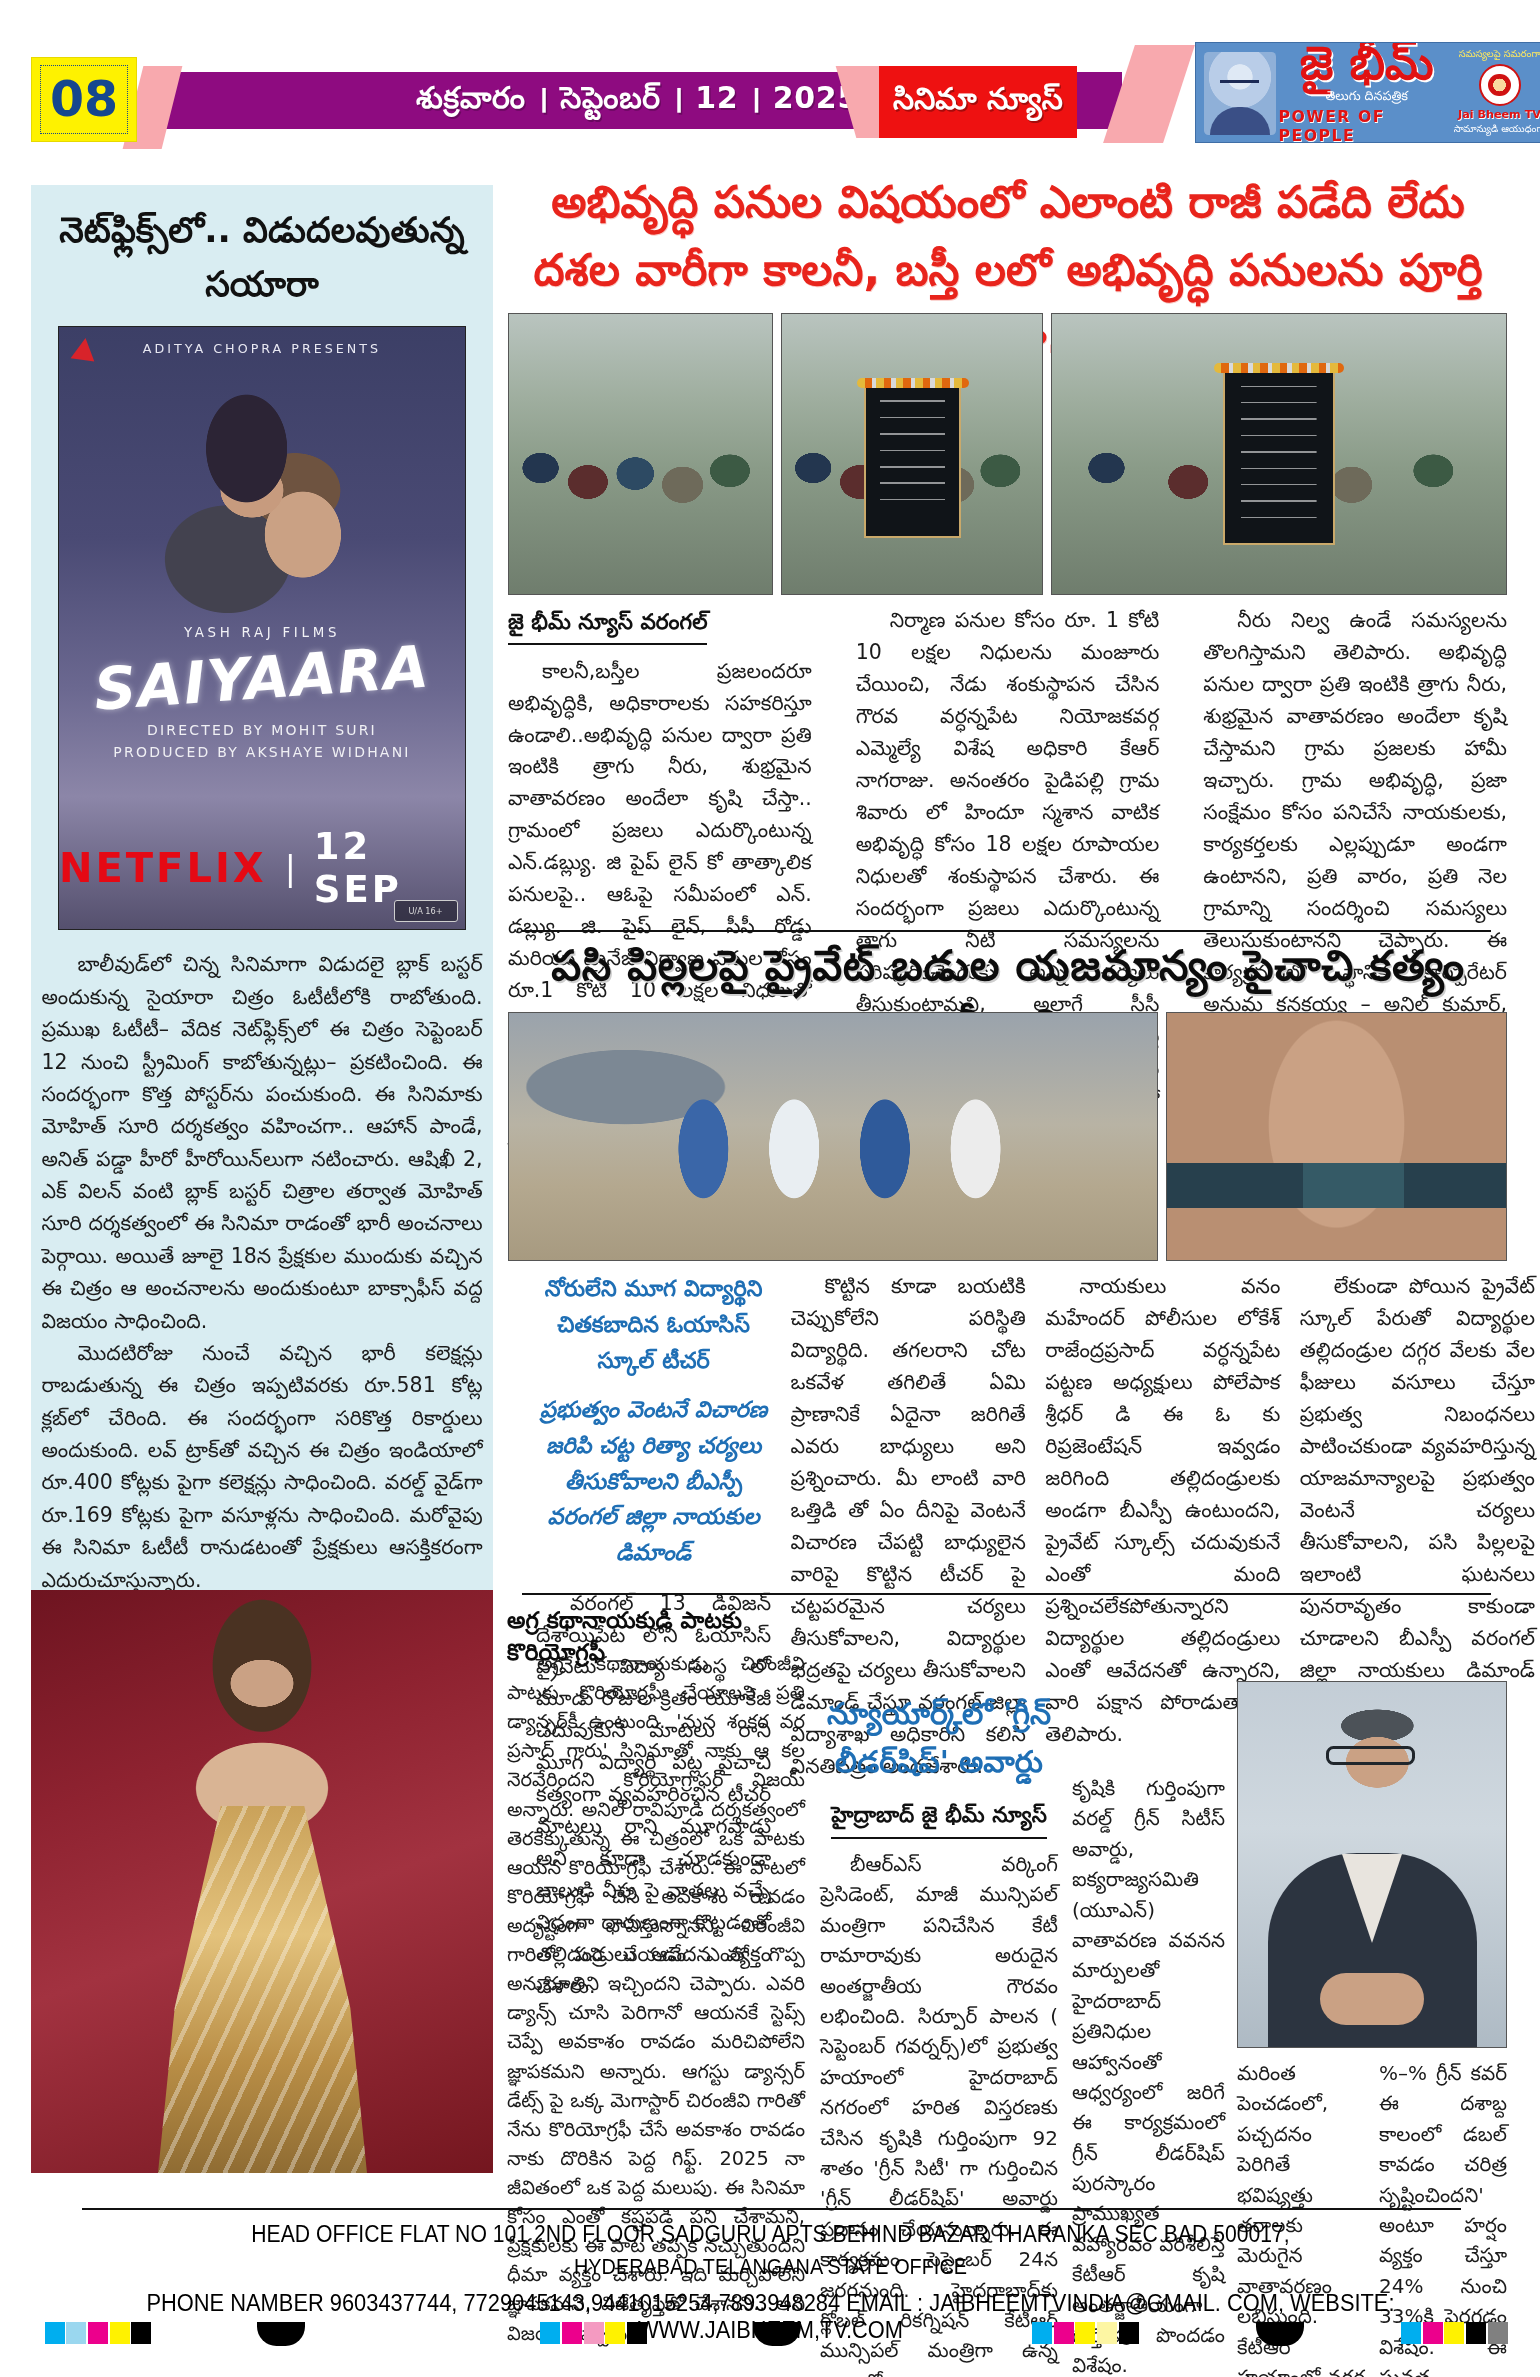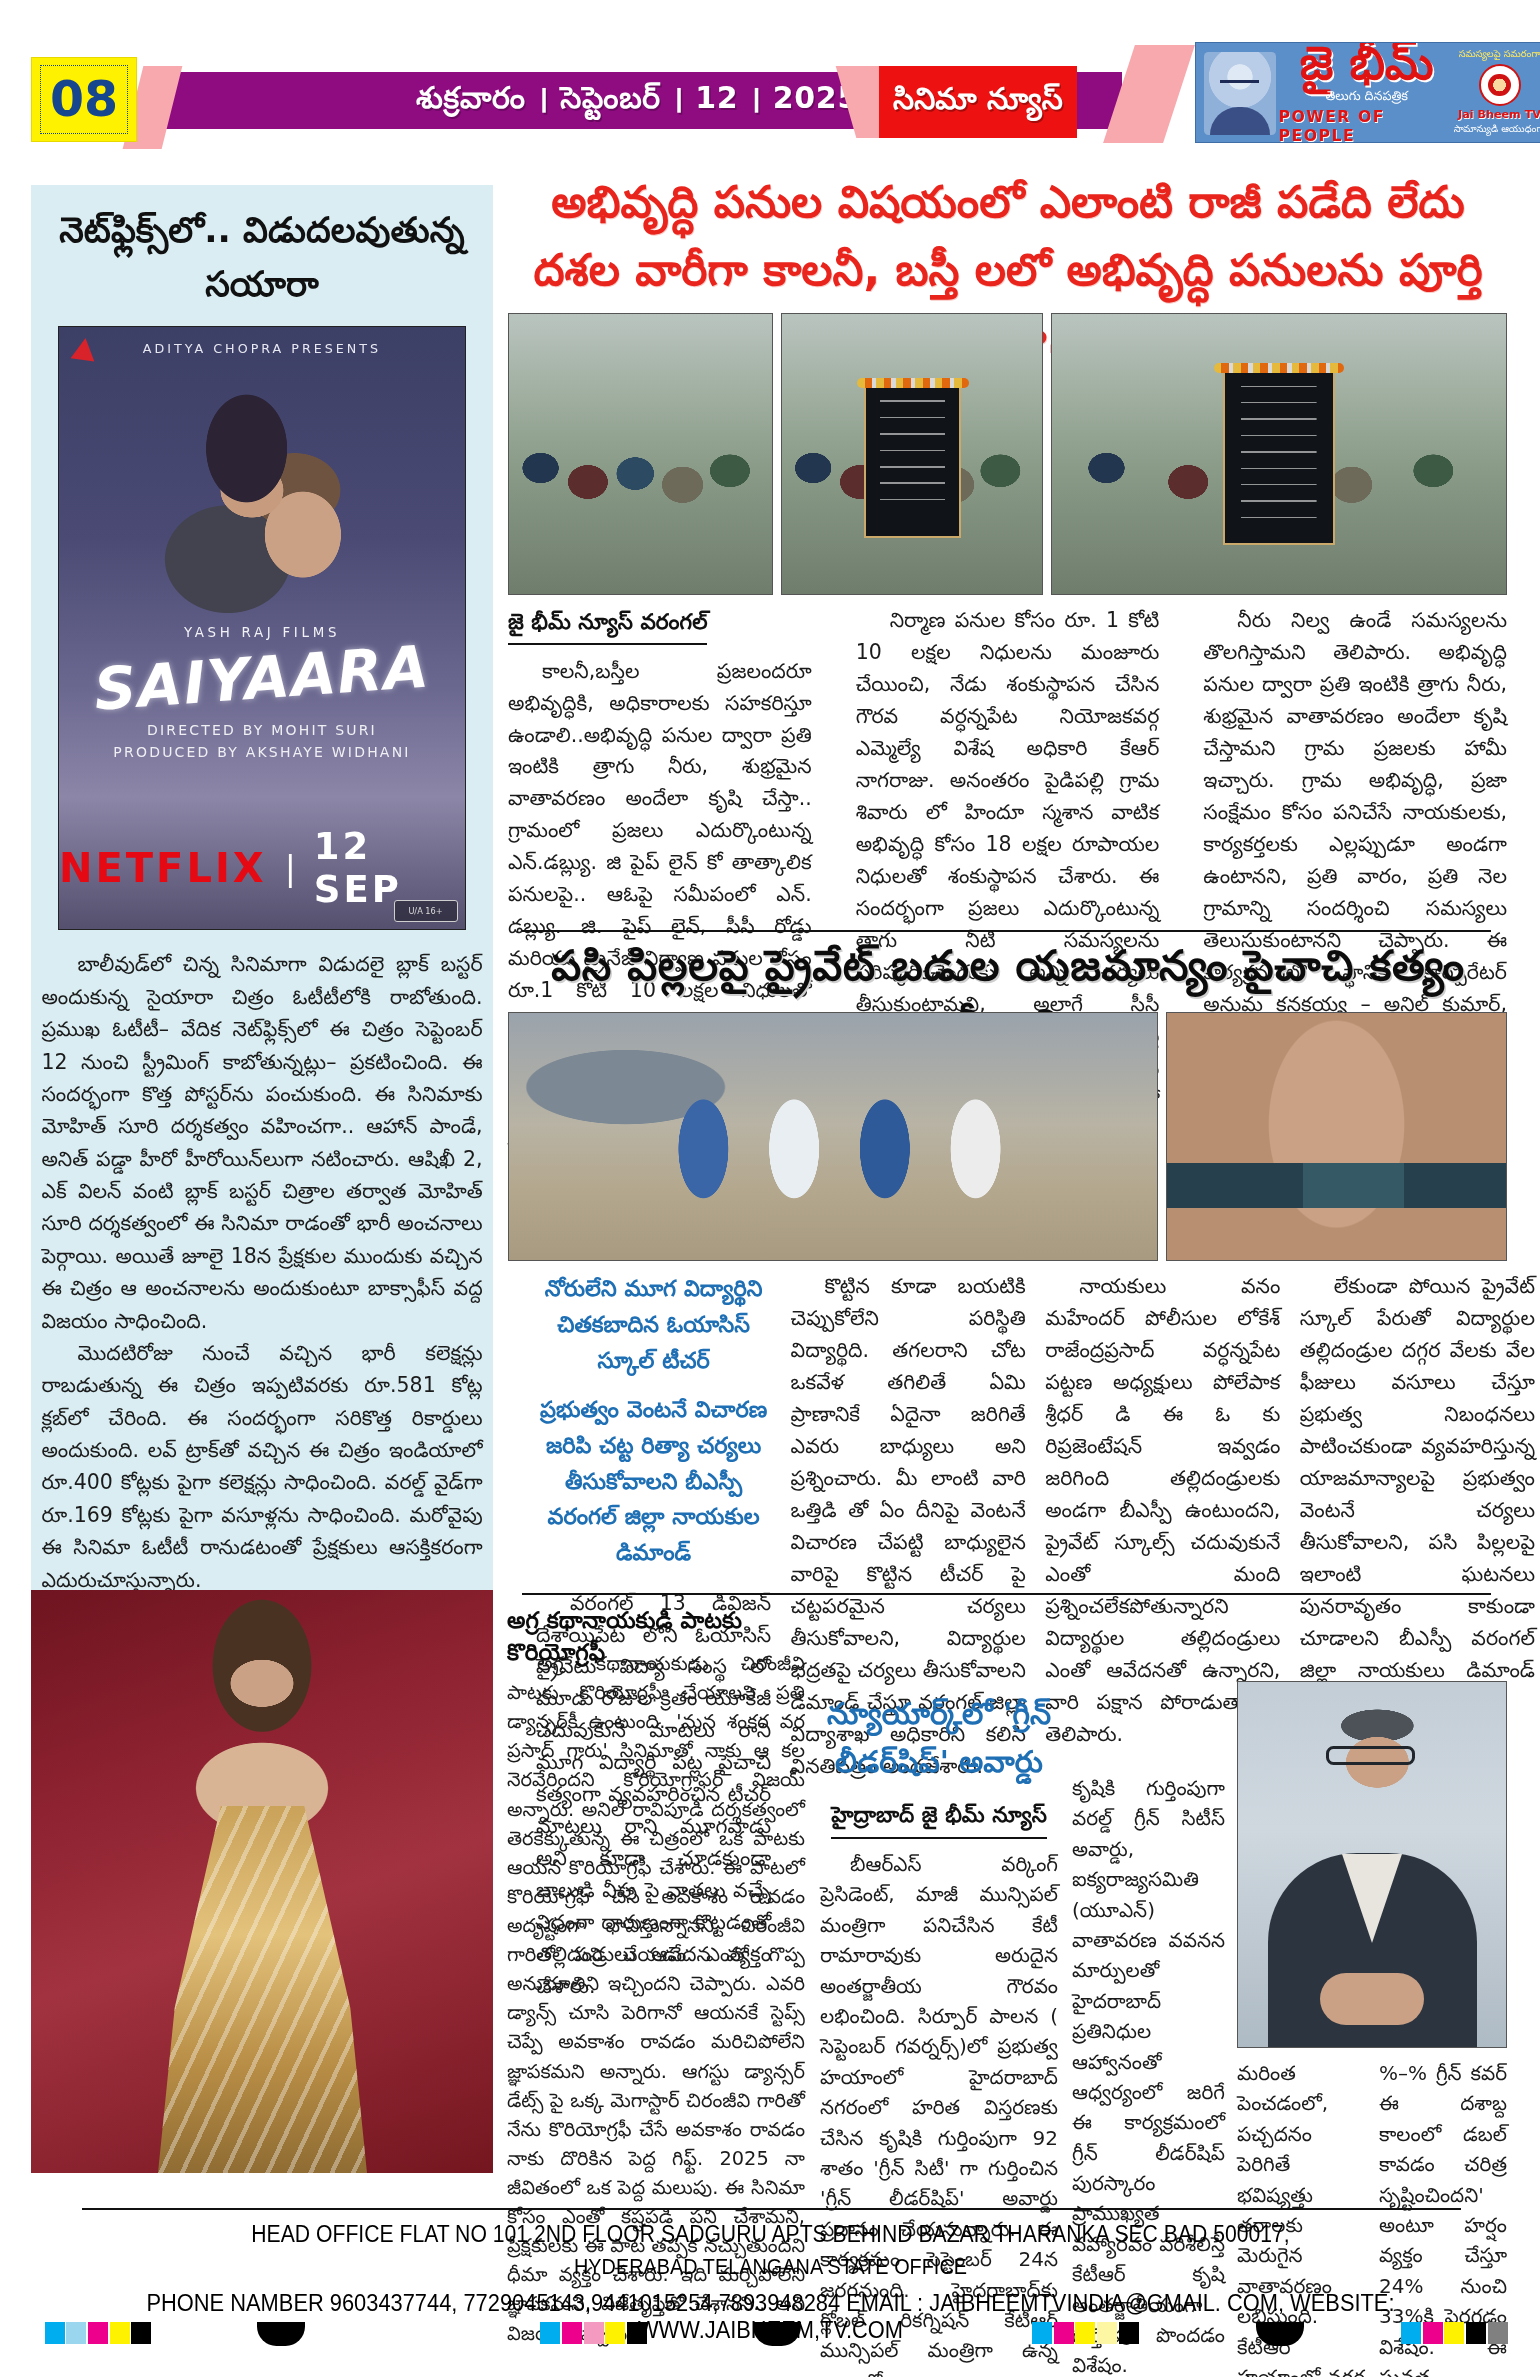--- a/index.html
+++ b/index.html
@@ -193,21 +193,21 @@
       linear-gradient(180deg,#9aa3ac 0%,#b8b3a4 45%,#b4a88f 70%,#a79a80 100%);
   }
   .ph-child{
     background:
       radial-gradient(ellipse 112px 171px at 50% 45%, #caa184 0 60%, #b98f72 61% 100%),
       linear-gradient(180deg,#8d9aa5 0%,#a9b4bd 55%,#5d6a74 100%);
   }
   .ph-child .band{ position:absolute; left:0; bottom:52px; width:100%; height:45px;
     background:linear-gradient(90deg,#27404d 0 40%,#355a66 40% 70%,#27404d 70% 100%); }
   .school-sub{ color:#1f6fb5; font-weight:bold; text-align:center; font-size:22.4px; line-height:1.6; }
-  .school-sub + .school-sub{ margin-top:13.4px; }
+  .school-sub + .school-sub{ margin-top:13.4px;font-style:italic; }
 
   
   .choreo-headline{ position:absolute; left:507px; top:1604px; width:298px;
     color:#0c0c0c; font-size:23px; font-weight:bold; line-height:1.4; }
   .choreo-body{ position:absolute; left:507px; top:1649px; width:298px;
     font-size:19.4px; line-height:1.5; color:#1b1b1b; text-align:justify; }
   .choreo-body p{ text-indent:30px; }
   .ktr-headline{ position:absolute; left:816px; top:1608px; width:693px;
     color:#0c0c0c; font-size:43px; font-weight:bold; text-align:center; letter-spacing:0.7px; }
   .ktr-sub{ color:#1f6fb5; font-weight:bold; text-align:center; font-size:30px; line-height:1.6; }

